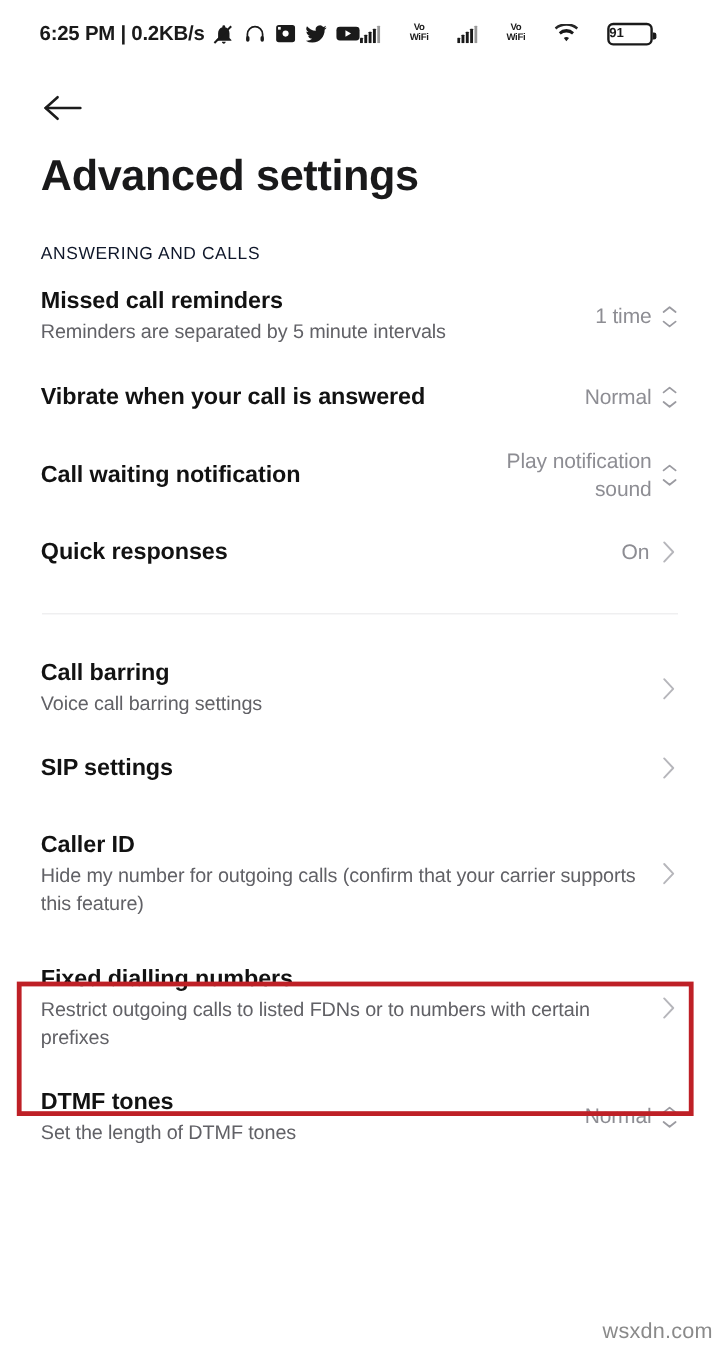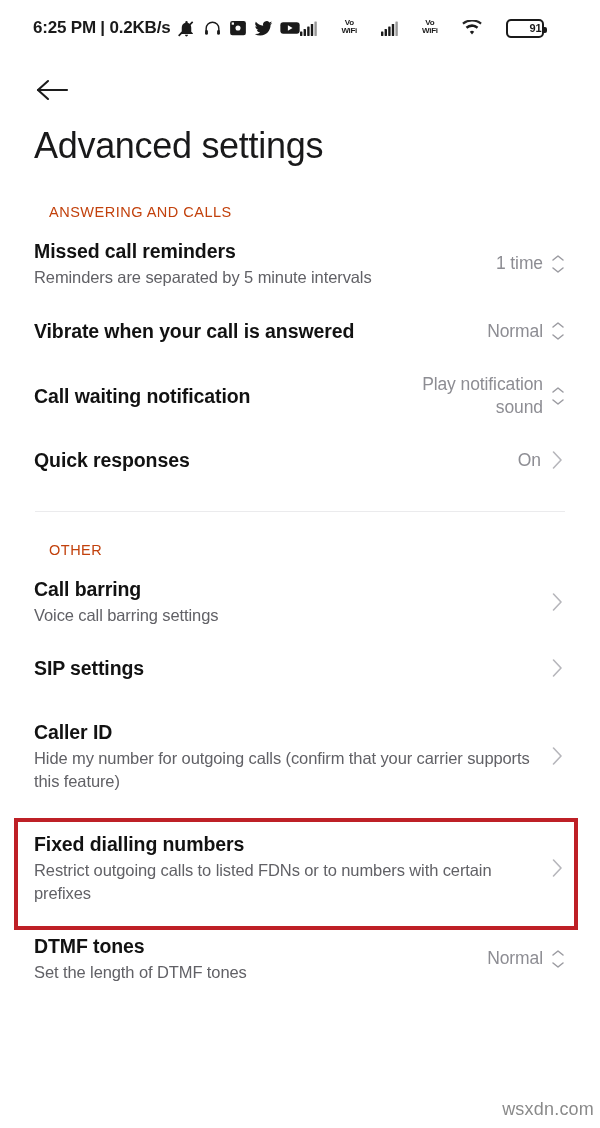--- a/index.html
+++ b/index.html
@@ -57,21 +57,21 @@
     transform: translateY(-1px);
   }
   .batt {
     position: relative;
     width: 38px;
     height: 19px;
     border: 2px solid #1a1a1a;
     border-radius: 5px;
     display: flex;
     align-items: center;
-    justify-content: flex-end;
+    justify-content: flex-start;
     box-sizing: border-box;
   }
   .batt::after {
     content: "";
     position: absolute;
     right: -5px;
     top: 6px;
     width: 3px;
     height: 6px;
     background: #1a1a1a;
@@ -94,38 +94,38 @@
     display: flex;
     align-items: center;
     justify-content: center;
     cursor: pointer;
   }
   .page-title {
     position: absolute;
     top: 125px;
     left: 34px;
     font-size: 36px;
-    font-weight: 400;
+    font-weight: 700;
     letter-spacing: -0.3px;
     color: #19191a;
     white-space: nowrap;
   }
 
   
   .list {
     position: absolute;
     top: 196px;
     left: 0;
     width: 600px;
   }
   .section-header {
-    padding: 8px 34px 4px 49px;
+    padding: 8px 34px 4px 34px;
     font-size: 14.5px;
     letter-spacing: 0.5px;
-    color: #c2410c;
+    color: #0f172a;
     font-weight: 400;
   }
   .row {
     position: relative;
     display: flex;
     align-items: center;
     justify-content: space-between;
     padding: 14px 34px 14px 34px;
     box-sizing: border-box;
     min-height: 54px;
@@ -361,21 +361,20 @@
       <div class="chev-right">
         <svg width="12" height="20" viewBox="0 0 12 20" fill="none" stroke="#b6b6bb" stroke-width="1.6" stroke-linecap="round" stroke-linejoin="round">
             <polyline points="2.5,2 10,10 2.5,18"></polyline>
           </svg>
       </div>
     </div>
   </div>
 
   <div class="divider"></div>
 
-  <div class="section-header">OTHER</div>
 
   <div class="row">
     <div class="row-text">
       <div class="row-title">Call barring</div>
       <div class="row-sub">Voice call barring settings</div>
     </div>
     <div class="row-right">
       <div class="chev-right">
         <svg width="12" height="20" viewBox="0 0 12 20" fill="none" stroke="#b6b6bb" stroke-width="1.6" stroke-linecap="round" stroke-linejoin="round">
             <polyline points="2.5,2 10,10 2.5,18"></polyline>

